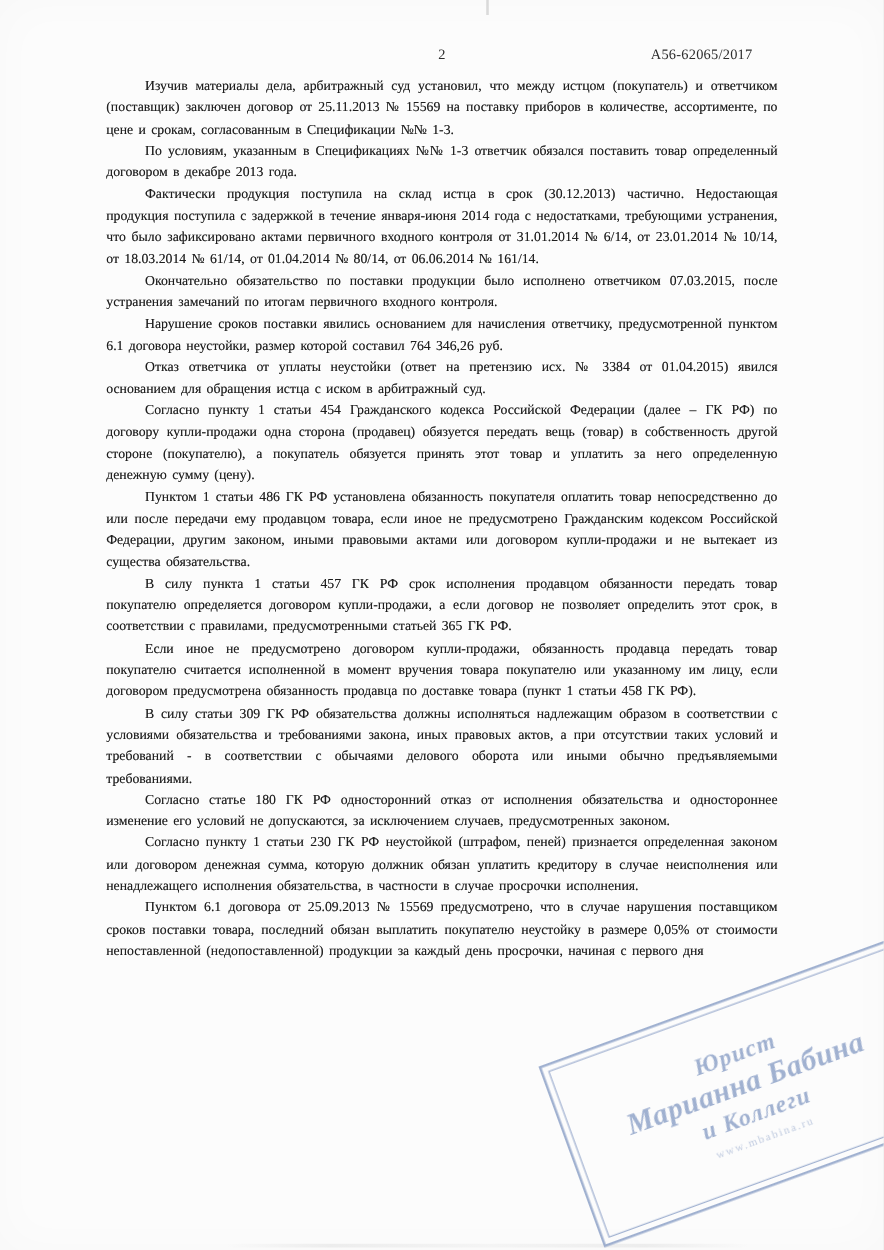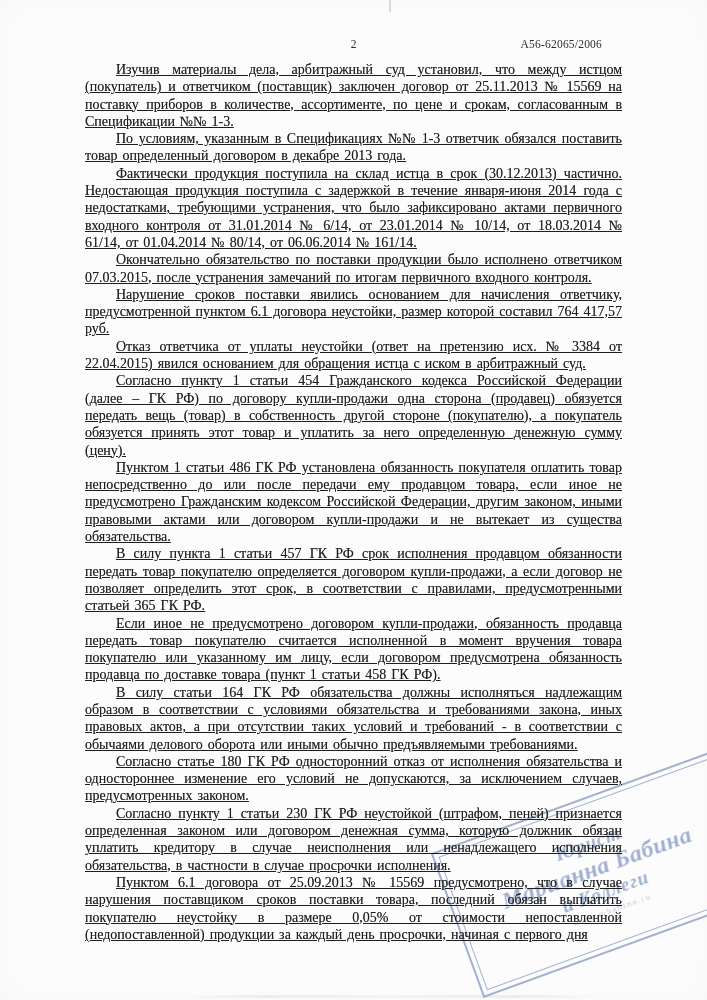--- a/index.html
+++ b/index.html
@@ -39,28 +39,27 @@
   }
 
   .doc-body {
     position: absolute;
     top: 61px;
     left: 85px;
     width: 537px;
     z-index: 2;
   }
   .para {
-    font-size: 14px;
+    font-size: 11px;
     line-height: 17.3px;
     text-align: justify;
     text-indent: 31px;
     word-spacing: 1.5px;
     color: #1e1e1e;
     text-shadow: 0 0 0.4px rgba(30,30,30,0.55);
-    text-decoration: underline;
   }
 
   
   .stamp {
     position: absolute;
     left: 448px;
     top: 797px;
     width: 302px;
     height: 154px;
     transform: rotate(-20deg);
@@ -116,44 +115,44 @@
 </style>
 </head>
 <body>
 
 <div class="page">
 
   <div class="scan-mark-top"></div>
 
   <div class="page-header">
     <span class="page-number">2</span>
-    <span class="case-number">А56-62065/2006</span>
+    <span class="case-number">А56-62065/2017</span>
   </div>
 
   <div class="stamp">
     <div class="stamp-inner">
       <span class="stamp-line-1">Юрист</span>
       <span class="stamp-line-2">Марианна Бабина</span>
       <span class="stamp-line-3">и Коллеги</span>
       <span class="stamp-url">www.mbabina.ru</span>
     </div>
   </div>
 
   <div class="doc-body">
       <p class="para">Изучив материалы дела, арбитражный суд установил, что между истцом (покупатель) и ответчиком (поставщик) заключен договор от 25.11.2013 № 15569 на поставку приборов в количестве, ассортименте, по цене и срокам, согласованным в Спецификации №№ 1-3.</p>
       <p class="para">По условиям, указанным в Спецификациях №№ 1-3 ответчик обязался поставить товар определенный договором в декабре 2013 года.</p>
       <p class="para">Фактически продукция поступила на склад истца в срок (30.12.2013) частично. Недостающая продукция поступила с задержкой в течение января-июня 2014 года с недостатками, требующими устранения, что было зафиксировано актами первичного входного контроля от 31.01.2014 № 6/14, от 23.01.2014 № 10/14, от 18.03.2014 № 61/14, от 01.04.2014 № 80/14, от 06.06.2014 № 161/14.</p>
       <p class="para">Окончательно обязательство по поставки продукции было исполнено ответчиком 07.03.2015, после устранения замечаний по итогам первичного входного контроля.</p>
-      <p class="para">Нарушение сроков поставки явились основанием для начисления ответчику, предусмотренной пунктом 6.1 договора неустойки, размер которой составил 764 417,57 руб.</p>
-      <p class="para">Отказ ответчика от уплаты неустойки (ответ на претензию исх. № 3384 от 22.04.2015) явился основанием для обращения истца с иском в арбитражный суд.</p>
+      <p class="para">Нарушение сроков поставки явились основанием для начисления ответчику, предусмотренной пунктом 6.1 договора неустойки, размер которой составил 764 346,26 руб.</p>
+      <p class="para">Отказ ответчика от уплаты неустойки (ответ на претензию исх. № 3384 от 01.04.2015) явился основанием для обращения истца с иском в арбитражный суд.</p>
       <p class="para">Согласно пункту 1 статьи 454 Гражданского кодекса Российской Федерации (далее – ГК РФ) по договору купли-продажи одна сторона (продавец) обязуется передать вещь (товар) в собственность другой стороне (покупателю), а покупатель обязуется принять этот товар и уплатить за него определенную денежную сумму (цену).</p>
       <p class="para">Пунктом 1 статьи 486 ГК РФ установлена обязанность покупателя оплатить товар непосредственно до или после передачи ему продавцом товара, если иное не предусмотрено Гражданским кодексом Российской Федерации, другим законом, иными правовыми актами или договором купли-продажи и не вытекает из существа обязательства.</p>
       <p class="para">В силу пункта 1 статьи 457 ГК РФ срок исполнения продавцом обязанности передать товар покупателю определяется договором купли-продажи, а если договор не позволяет определить этот срок, в соответствии с правилами, предусмотренными статьей 365 ГК РФ.</p>
       <p class="para">Если иное не предусмотрено договором купли-продажи, обязанность продавца передать товар покупателю считается исполненной в момент вручения товара покупателю или указанному им лицу, если договором предусмотрена обязанность продавца по доставке товара (пункт 1 статьи 458 ГК РФ).</p>
-      <p class="para">В силу статьи 164 ГК РФ обязательства должны исполняться надлежащим образом в соответствии с условиями обязательства и требованиями закона, иных правовых актов, а при отсутствии таких условий и требований - в соответствии с обычаями делового оборота или иными обычно предъявляемыми требованиями.</p>
+      <p class="para">В силу статьи 309 ГК РФ обязательства должны исполняться надлежащим образом в соответствии с условиями обязательства и требованиями закона, иных правовых актов, а при отсутствии таких условий и требований - в соответствии с обычаями делового оборота или иными обычно предъявляемыми требованиями.</p>
       <p class="para">Согласно статье 180 ГК РФ односторонний отказ от исполнения обязательства и одностороннее изменение его условий не допускаются, за исключением случаев, предусмотренных законом.</p>
       <p class="para">Согласно пункту 1 статьи 230 ГК РФ неустойкой (штрафом, пеней) признается определенная законом или договором денежная сумма, которую должник обязан уплатить кредитору в случае неисполнения или ненадлежащего исполнения обязательства, в частности в случае просрочки исполнения.</p>
       <p class="para">Пунктом 6.1 договора от 25.09.2013 № 15569 предусмотрено, что в случае нарушения поставщиком сроков поставки товара, последний обязан выплатить покупателю неустойку в размере 0,05% от стоимости непоставленной (недопоставленной) продукции за каждый день просрочки, начиная с первого дня</p>
     </div>
 
   <div class="scan-mark-bottom"></div>
 
 </div>
 
 </body></html>

